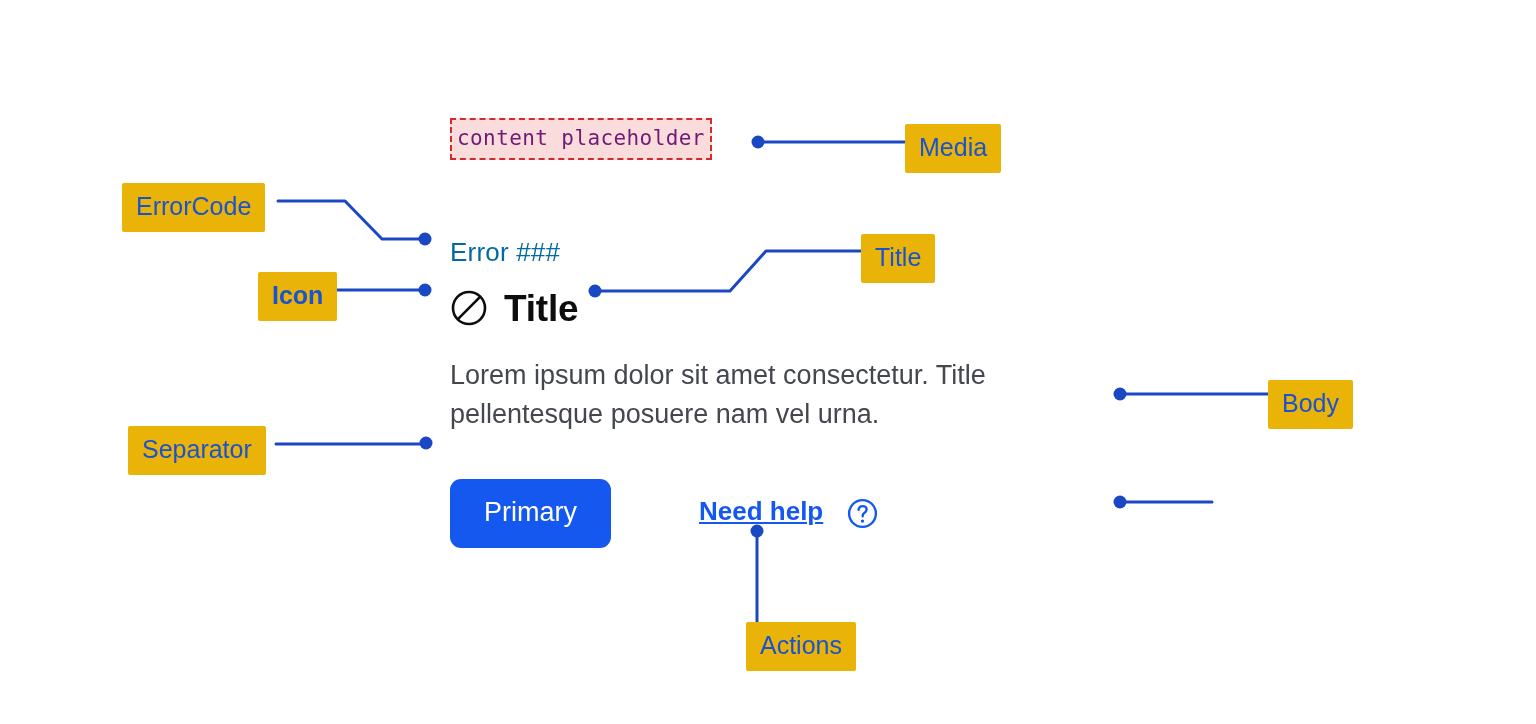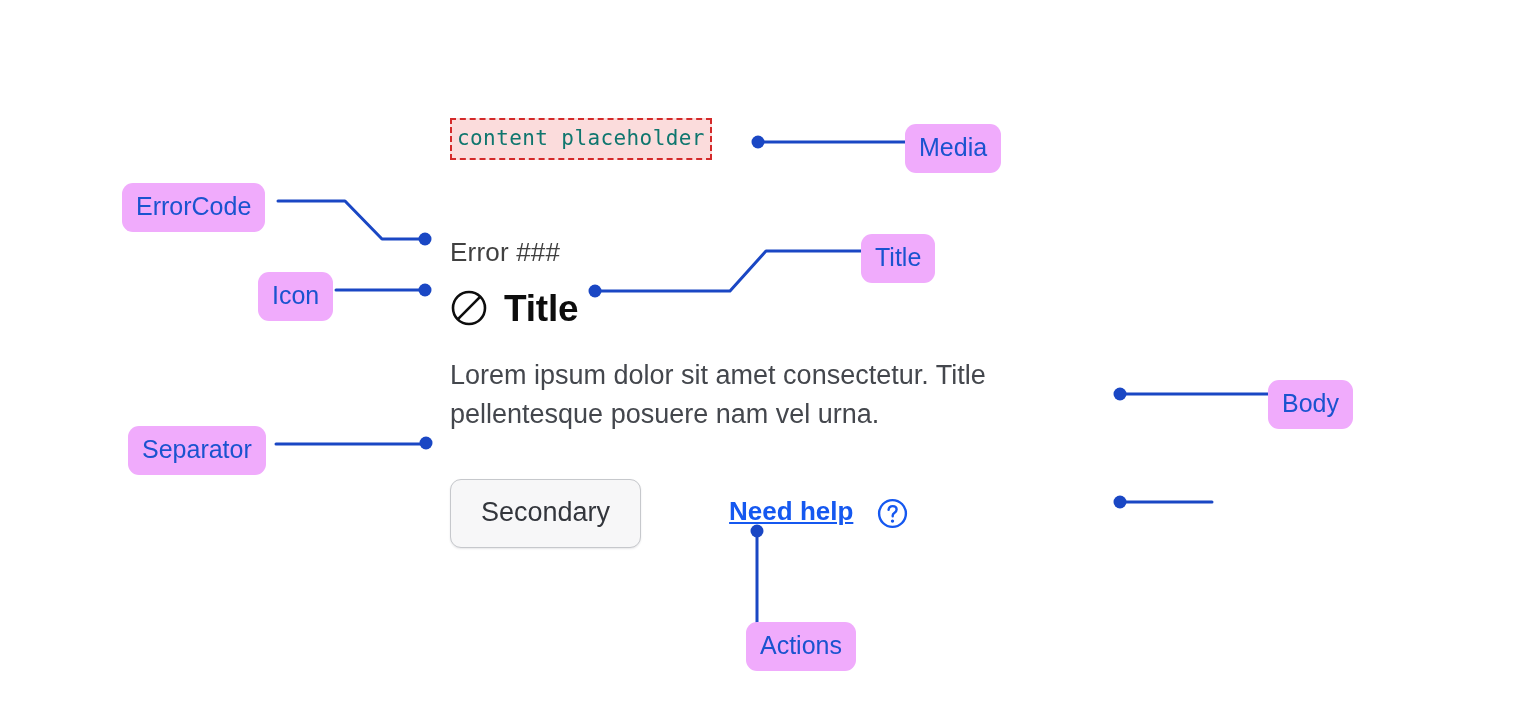--- a/index.html
+++ b/index.html
@@ -25,53 +25,53 @@
     left: 0;
     top: 0;
     width: 1536px;
     height: 724px;
     pointer-events: none;
   }
 
   
   .chip {
     position: absolute;
-    background: #f0abfc;
+    background: #eab308;
     color: #1a53cf;
     font-size: 25px;
     line-height: 1;
-    border-radius: 11px;
+    border-radius: 2px;
     padding: 11px 14px 13px 14px;
     white-space: nowrap;
     font-family: "Liberation Sans", sans-serif;
   }
 
   
   #component {
     position: absolute;
     left: 450px;
     top: 118px;
     width: 660px;
   }
 
   .media-placeholder {
     display: inline-block;
     background: #fbdcdc;
     border: 2px dashed #d42a2a;
-    color: #0f766e;
+    color: #701a75;
     font-family: "DejaVu Sans Mono", "Liberation Mono", monospace;
     font-size: 21px;
     line-height: 1;
     padding: 8px 5px 9px 5px;
     letter-spacing: 0.4px;
     white-space: nowrap;
   }
 
   .error-code {
-    color: #404040;
+    color: #0369a1;
     font-size: 26px;
     line-height: 1;
     margin-top: 79px;
     letter-spacing: 0.2px;
   }
 
   .title-row {
     display: flex;
     align-items: center;
     gap: 16px;
@@ -201,40 +201,40 @@
         </svg>
       </span>
       <span class="title-text">Title</span>
     </div>
 
     <div class="body-text">Lorem ipsum dolor sit amet consectetur. Title pellentesque posuere nam vel urna.</div>
 
     <div class="separator"></div>
 
     <div class="actions-row">
-      <button class="btn btn-secondary">Secondary</button>
+      <button class="btn btn-primary">Primary</button>
       <a class="footer-link" href="#">
         <span>Need help</span>
         <span>
           <svg class="help-icon" viewBox="0 0 31 31" aria-hidden="true">
             <circle cx="15.5" cy="15.5" r="13.4" fill="none" stroke="#1558f0" stroke-width="2.4"></circle>
             <path d="M11.6 11.9c0.2-2.3 1.9-3.8 4.1-3.8 2.3 0 3.9 1.4 3.9 3.4 0 1.7-0.9 2.6-2.3 3.5-1.2 0.8-1.6 1.4-1.6 2.6v0.6" fill="none" stroke="#1558f0" stroke-width="2.4" stroke-linecap="round"></path>
             <circle cx="15.5" cy="23.1" r="1.7" fill="#1558f0"></circle>
           </svg>
         </span>
       </a>
     </div>
 
   </div>
 
   <div class="chip" style="left:905px; top:124px;">Media</div>
 
   <div class="chip" style="left:122px; top:183px;">ErrorCode</div>
 
-  <div class="chip" style="left:258px; top:272px;">Icon</div>
+  <div class="chip" style="left:258px; top:272px;font-weight:bold;">Icon</div>
 
   <div class="chip" style="left:861px; top:234px;">Title</div>
 
   <div class="chip" style="left:1268px; top:380px;">Body</div>
 
   <div class="chip" style="left:128px; top:426px;">Separator</div>
 
 
   <div class="chip" style="left:698px; top:622px;margin-left:48px;">Actions</div>
 

